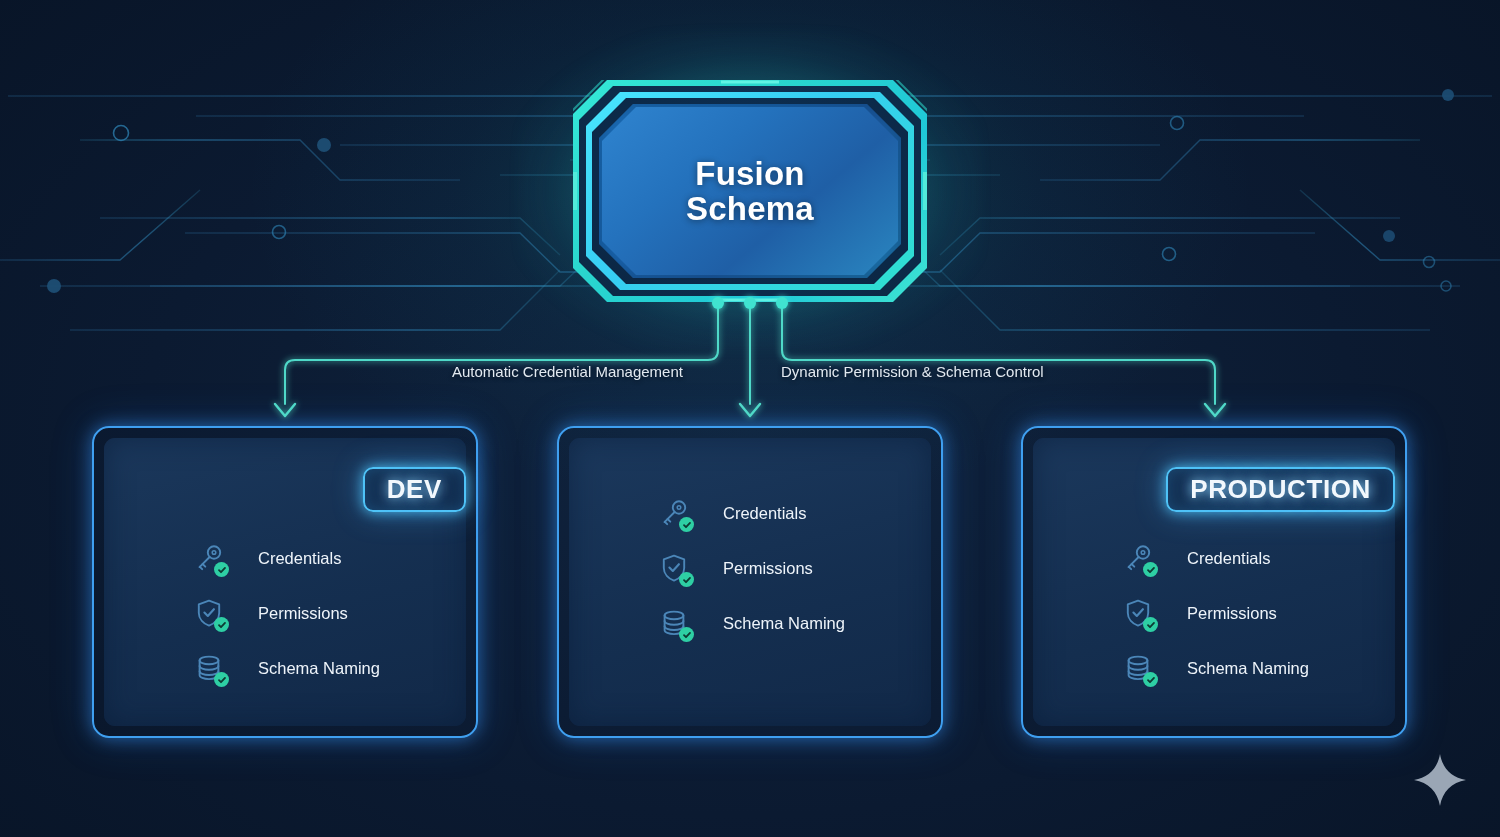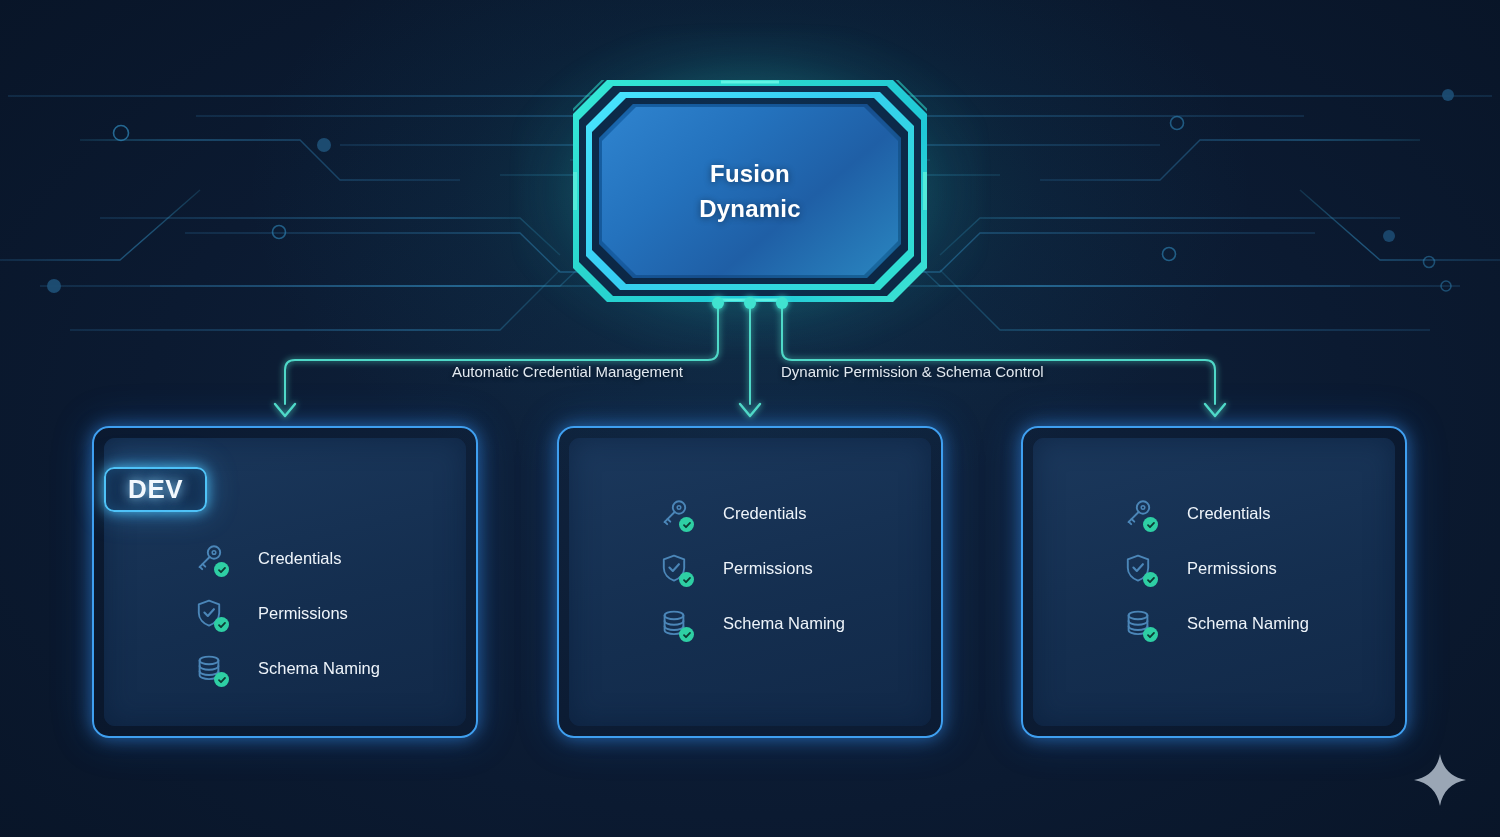--- a/index.html
+++ b/index.html
@@ -53,21 +53,21 @@
     background: linear-gradient(140deg,#2f84cf 0%,#2472bd 34%,#1f5fa6 64%,#2a86c0 100%); }
   .hub-title {
     position: absolute; left: 26px; top: 24px; width: 302px; height: 174px;
     display: flex; flex-direction: column; align-items: center; justify-content: center;
     gap: 1px;
     z-index: 6;
     pointer-events: none;
   }
   .hub-title span {
     color: #ffffff;
-    font-size: 24px; font-weight: bold; line-height: 34px;
+    font-size: 33px; font-weight: bold; line-height: 34px;
     letter-spacing: 0.2px;
     text-shadow: 0 1px 7px rgba(0,0,0,0.45);
   }
   .hub-accent { position: absolute; z-index: 5; pointer-events: none; }
 
   
   .edge-label {
     position: absolute; z-index: 5;
     color: #e2e9f0; font-size: 15px; line-height: 18px;
     white-space: nowrap;
@@ -83,21 +83,21 @@
     border: 2px solid #3f9ff0;
     border-radius: 17px;
     box-shadow: 0 0 17px rgba(56,150,245,0.55), 0 0 40px rgba(40,120,220,0.26);
     padding: 10px;
   }
   .card-inner {
     width: 100%; height: 100%;
     border-radius: 11px;
     background: linear-gradient(165deg, rgba(28,58,95,0.92) 0%, rgba(21,48,82,0.92) 55%, rgba(18,42,74,0.92) 100%);
     box-shadow: inset 0 0 28px rgba(8,26,52,0.55);
-    display: flex; flex-direction: column; align-items: flex-start;
+    display: flex; flex-direction: column; align-items: flex-end;
     padding-top: 29px;
   }
   #card-dev        { left: 92px;  top: 426px; }
   #card-staging    { left: 557px; top: 426px; }
   #card-production { left: 1021px;top: 426px; }
 
   .env-pill {
     display: inline-flex; align-items: center; justify-content: center;
     height: 45px; padding: 0 22px;
     border: 2px solid #4fc3f7;
@@ -216,21 +216,21 @@
         <path d="M352,92 V130"></path>
       </g>
       <g stroke="#2ee0cf" stroke-width="2" fill="none" opacity="0.55">
         <path d="M36,-6 L-2,32"></path>
         <path d="M318,-6 L356,32"></path>
       </g>
     </svg>
 
     <div class="hub-title">
       <span>Fusion</span>
-      <span>Dynamic</span>
+      <span>Schema</span>
     </div>
   </div>
 
   <svg id="links" viewBox="0 0 1500 837" width="1500" height="837">
     <defs>
       <filter id="cglow" x="-60%" y="-60%" width="220%" height="220%">
         <feGaussianBlur stdDeviation="3" result="b"></feGaussianBlur>
         <feMerge>
             <feMergeNode in="b"></feMergeNode>
             <feMergeNode in="SourceGraphic"></feMergeNode>
@@ -364,20 +364,21 @@
             </span>
           </span>
           <span class="feat-label">Schema Naming</span>
         </div>
       </div>
     </div>
   </div>
 
   <div class="card" id="card-production">
     <div class="card-inner">
+      <div class="env-pill">PRODUCTION</div>
       <div class="feat-list">
         <div class="feat">
           <span class="feat-icon">
             <svg width="30" height="30" viewBox="0 0 30 30" fill="none" stroke="#4b86b8" stroke-width="1.9" stroke-linecap="round" stroke-linejoin="round">
               <circle cx="20" cy="9.5" r="6.2"></circle>
                 <circle cx="20" cy="9.5" r="1.8" stroke-width="1.5"></circle>
               <path d="M15.6,14 L5.5,24.1"></path>
                 <path d="M8.6,21 L11.3,23.7"></path>
                 <path d="M5.8,23.8 L8.2,26.2"></path>
             </svg>

